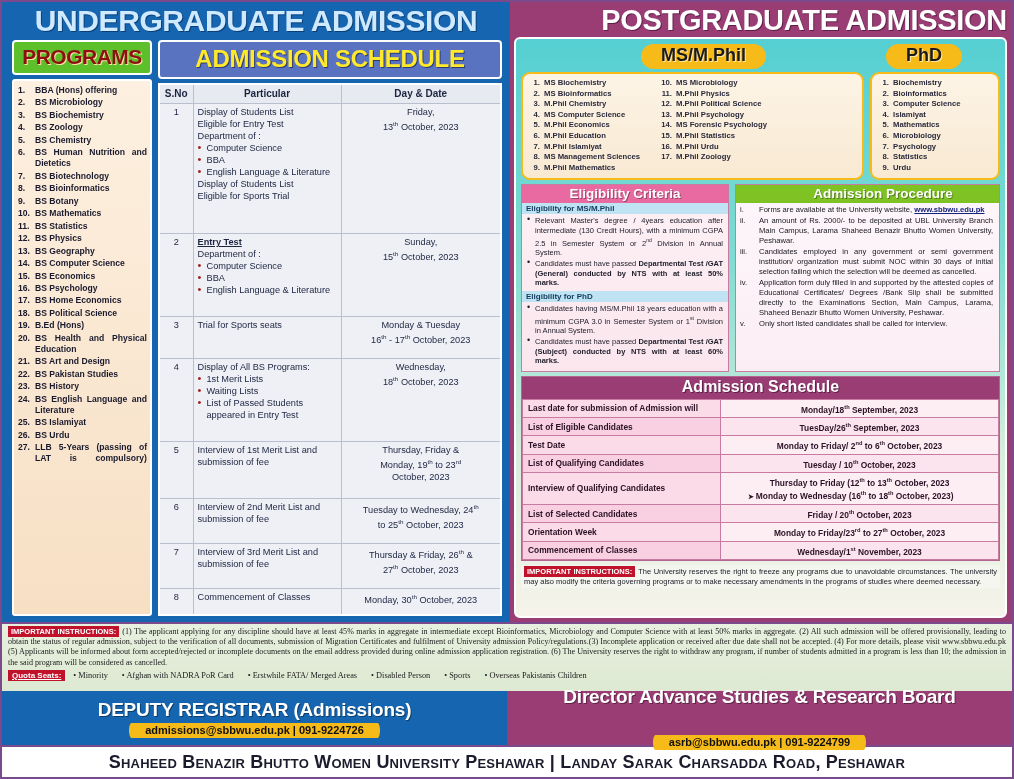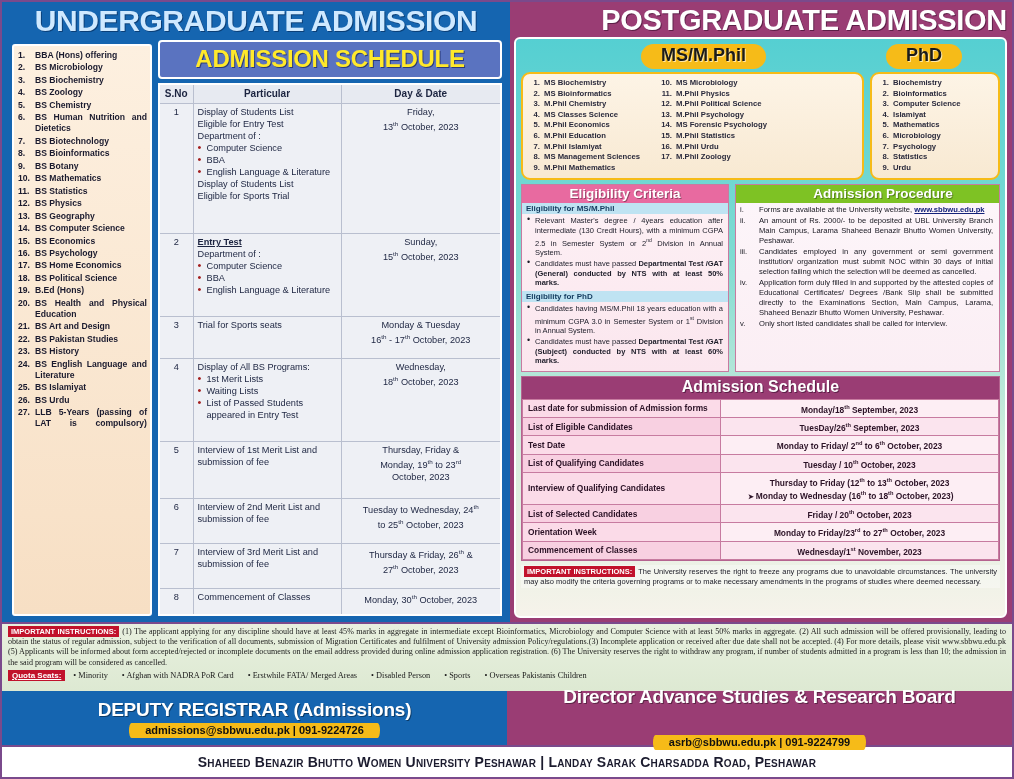--- a/index.html
+++ b/index.html
@@ -288,38 +288,41 @@
     border-radius: 3px / 9px;
   }
 
   .addr {
     height: 32px;
     background: #ffffff;
     border: 2px solid #7a4a8c; border-top: none;
     display: flex; align-items: center; justify-content: center;
   }
   .addr span {
-    font-size: 14px; font-weight: bold; color: #1b1b2e;
+    font-size: 18px; font-weight: bold; color: #1b1b2e;
     letter-spacing: 0.2px;
     font-variant: small-caps;
   }
 </style>
 </head>
 <body>
 
 <div class="poster">
 
   <div class="top">
 
     <div class="ug-panel">
       <div class="ug-title">UNDERGRADUATE ADMISSION</div>
 
       <div class="ug-body">
 
         <div class="programs-col">
+          <div class="programs-head">
+            <span>PROGRAMS</span>
+          </div>
           <div class="programs-box" id="programs-box">
               <div class="prog-item">
                 <span class="prog-num">1.</span>
                 <span class="prog-text">BBA (Hons) offering</span>
               </div>
               <div class="prog-item">
                 <span class="prog-num">2.</span>
                 <span class="prog-text">BS Microbiology</span>
               </div>
               <div class="prog-item">
@@ -541,21 +544,21 @@
                 <li>
                   <span class="n">2.</span>
                   <span>MS Bioinformatics</span>
                 </li>
                 <li>
                   <span class="n">3.</span>
                   <span>M.Phil Chemistry</span>
                 </li>
                 <li>
                   <span class="n">4.</span>
-                  <span>MS Classes Science</span>
+                  <span>MS Computer Science</span>
                 </li>
                 <li>
                   <span class="n">5.</span>
                   <span>M.Phil Economics</span>
                 </li>
                 <li>
                   <span class="n">6.</span>
                   <span>M.Phil Education</span>
                 </li>
                 <li>
@@ -688,21 +691,21 @@
                 </li>
               </ul>
           </div>
         </div>
 
         <div class="pgsched">
           <div class="pgsched-head">Admission Schedule</div>
           <table>
               <tbody id="pg-sched-rows">
                 <tr>
-                  <td class="k">Last date for submission of Admission forms</td>
+                  <td class="k">Last date for submission of Admission will</td>
                   <td class="v">Monday/18<sup>th</sup> September, 2023</td>
                 </tr>
                 <tr>
                   <td class="k">List of Eligible Candidates</td>
                   <td class="v">TuesDay/26<sup>th</sup> September, 2023</td>
                 </tr>
                 <tr>
                   <td class="k">Test Date</td>
                   <td class="v">Monday to Friday/ 2<sup>nd</sup> to 6<sup>th</sup> October, 2023</td>
                 </tr>

